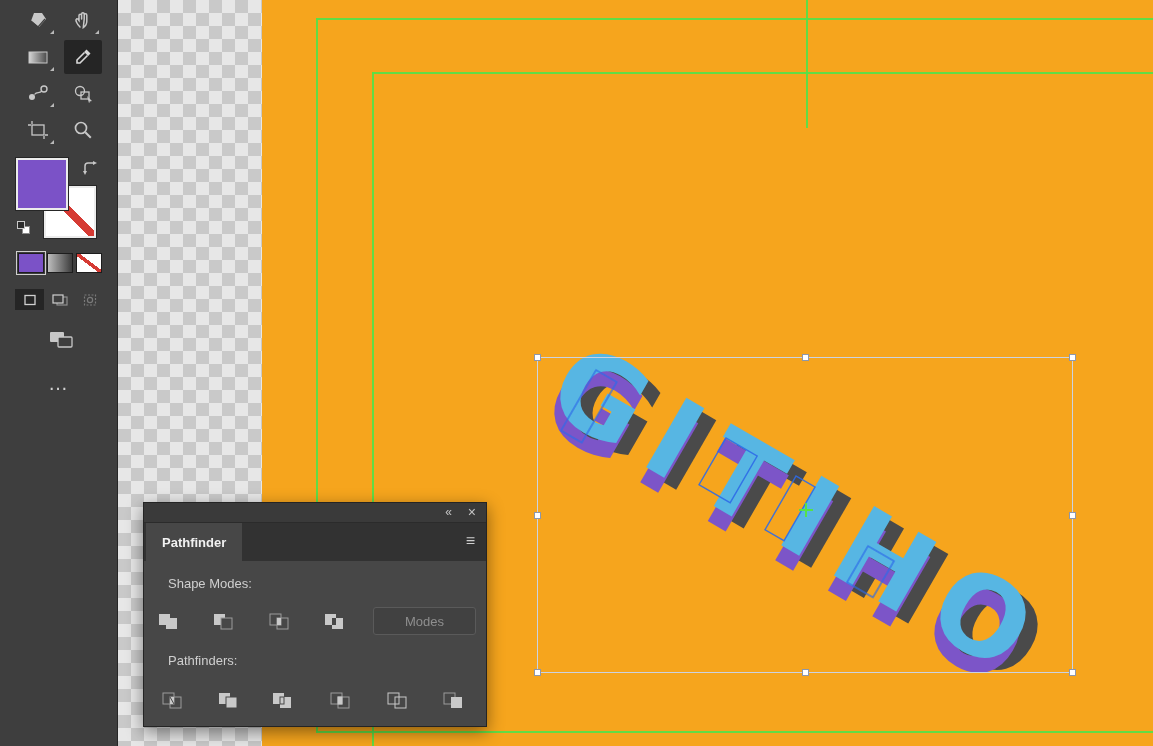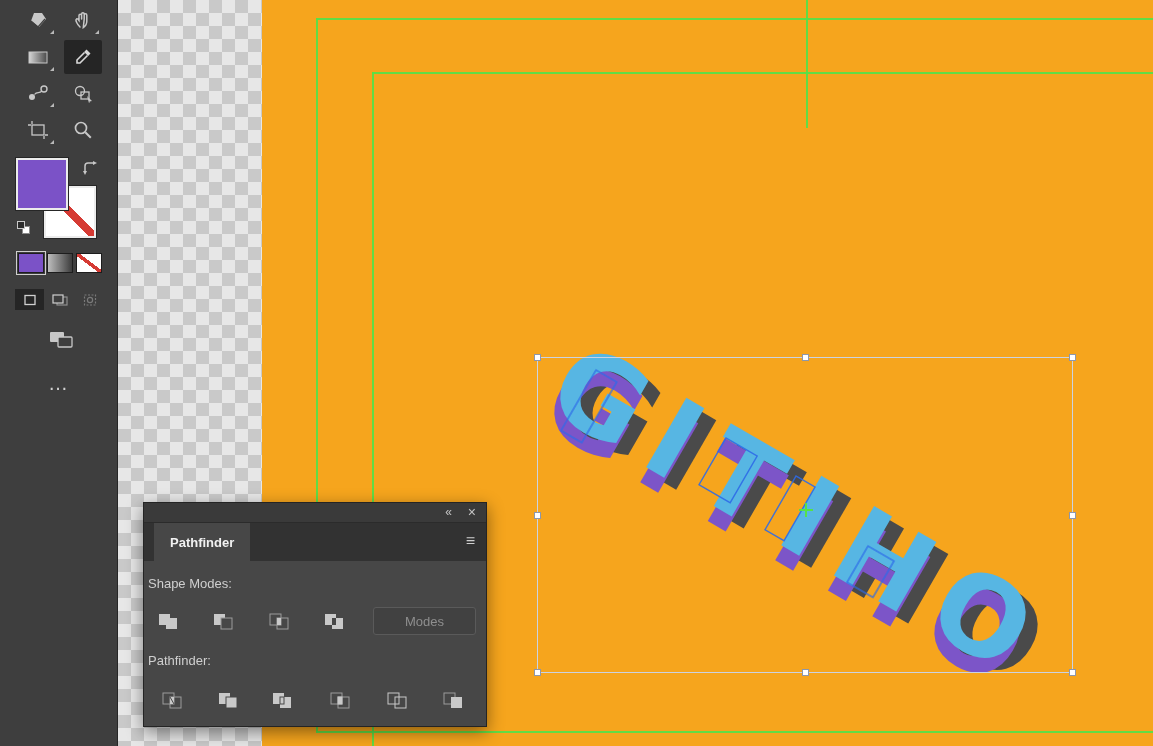--- a/index.html
+++ b/index.html
@@ -43,25 +43,25 @@
   .center-mark-h { position:absolute; left:681px; top:509px; width:14px; height:2px; background:#55E149; }
   .center-mark-v { position:absolute; left:687px; top:503px; width:2px; height:14px; background:#55E149; }
 
   
   .panel { position:absolute; left:143px; top:502px; width:344px; height:225px; background:#474747;
     border:1px solid #242424; box-shadow:0 5px 16px rgba(0,0,0,.45); z-index:30; color:#d8d8d8; font-size:13px; }
   .panel-topbar { height:20px; background:#3a3a3a; border-bottom:1px solid #2b2b2b; position:relative; }
   .collapse-icon { position:absolute; right:34px; top:2px; font-size:12px; color:#c4c4c4; cursor:default; }
   .close-icon { position:absolute; right:10px; top:1px; font-size:14px; color:#c4c4c4; cursor:default; }
   .panel-tabs { height:38px; background:#323232; position:relative; display:flex; }
-  .tab-active { margin-left:10px; padding:0 16px; background:#474747; display:flex; align-items:center;
+  .tab-active { margin-left:2px; padding:0 16px; background:#474747; display:flex; align-items:center;
     font-weight:bold; color:#f1f1f1; font-size:13px; }
   .menu-icon { position:absolute; right:11px; top:9px; font-size:16px; color:#cfcfcf; }
   .panel-body { position:relative; height:165px; }
-  .section-label { position:absolute; left:4px; color:#cfcfcf; }
+  .section-label { position:absolute; left:24px; color:#cfcfcf; }
   .lbl-shape-modes { top:15px; }
   .lbl-pathfinders { top:92px; }
   .icon-btn { position:absolute; width:30px; height:28px; display:flex; align-items:center; justify-content:center; border-radius:2px; }
   .row1 { top:46px; }
   .row2 { top:125px; }
   .expand-btn { position:absolute; left:229px; top:46px; width:103px; height:28px;
     background:#414141; border:1px solid #5a5a5a; border-radius:3px; color:#8e8e8e;
     display:flex; align-items:center; justify-content:center; font-size:13px; }
 </style>
 </head>
@@ -255,21 +255,21 @@
       <div class="icon-btn row1" style="left:175px;">
         <svg width="20" height="17">
           <rect x="1" y="1" width="11" height="11" fill="#c9c9c9"></rect>
           <rect x="8" y="5" width="11" height="11" fill="#c9c9c9"></rect>
           <rect x="8" y="5" width="4" height="7" fill="#474747"></rect>
         </svg>
       </div>
 
       <div class="expand-btn">Modes</div>
 
-      <div class="section-label lbl-pathfinders">Pathfinder:</div>
+      <div class="section-label lbl-pathfinders">Pathfinders:</div>
 
       <div class="icon-btn row2" style="left:13px;">
         <svg width="20" height="17">
           <rect x="1" y="1" width="11" height="11" fill="none" stroke="#9c9c9c"></rect>
           <rect x="8" y="5" width="11" height="11" fill="none" stroke="#9c9c9c"></rect>
           <rect x="8" y="5" width="4" height="7" fill="#c9c9c9"></rect>
           <path d="M8 5l4 7" stroke="#474747"></path>
         </svg>
       </div>
       <div class="icon-btn row2" style="left:69px;">

